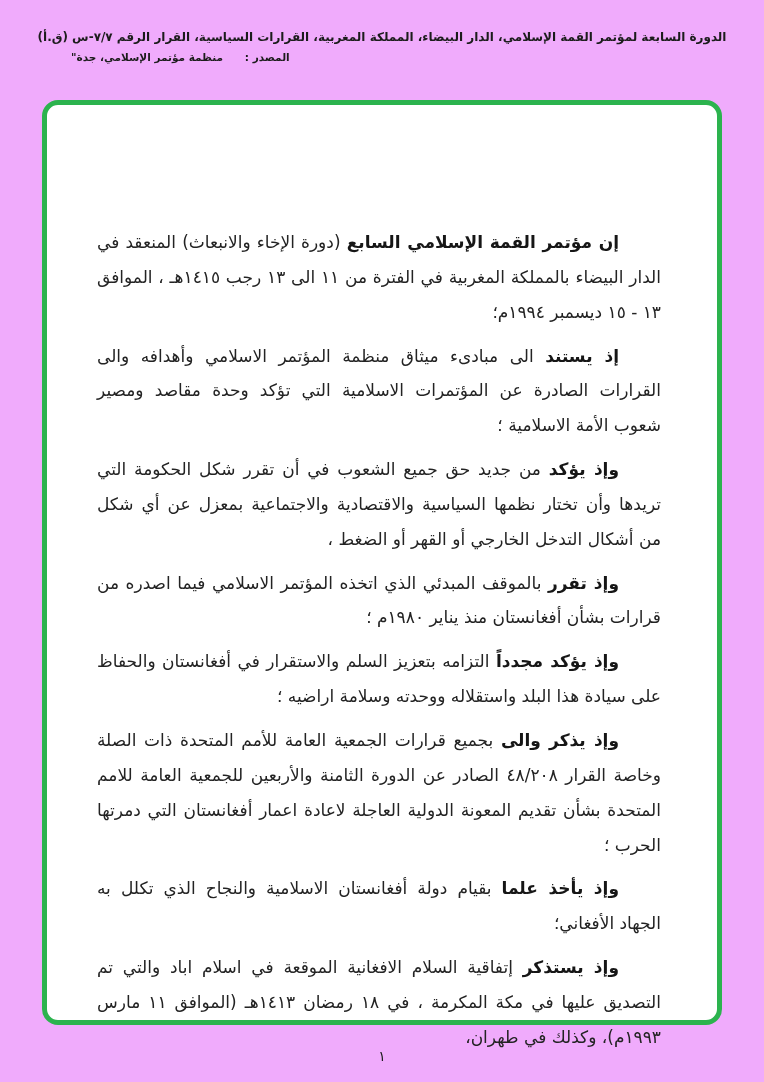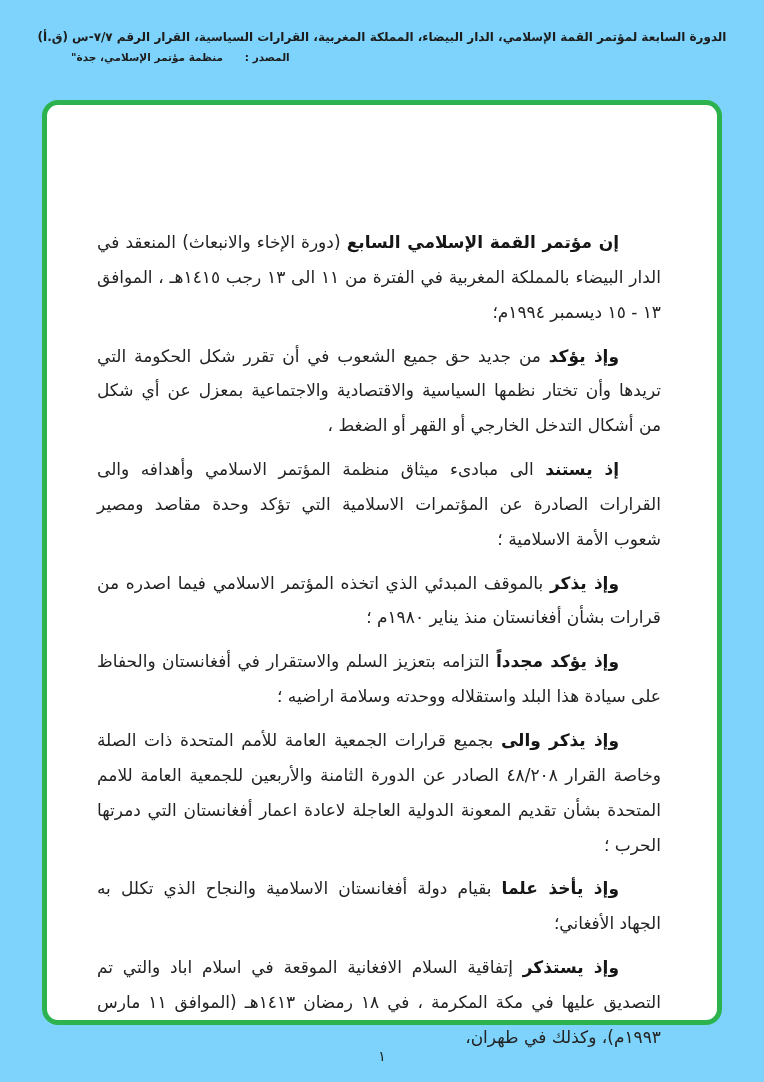--- a/index.html
+++ b/index.html
@@ -4,21 +4,21 @@
 <style>
   html, body {
     margin: 0;
     padding: 0;
     background: #ffffff;
   }
   .page {
     position: relative;
     width: 764px;
     height: 1082px;
-    background: #7dd3fc;
+    background: #f0abfc;
     font-family: "DejaVu Sans", "Liberation Sans", sans-serif;
     color: #1c1c1c;
     overflow: hidden;
   }
 
   
   .top-header {
     position: absolute;
     top: 30px;
     left: 0;
@@ -121,29 +121,29 @@
 
   <div class="scan-frame">
 
 
     <div class="doc-body">
       <p class="para">
         <strong>إن مؤتمر القمة الإسلامي السابع</strong>
         <span>(دورة الإخاء والانبعاث) المنعقد في الدار البيضاء بالمملكة المغربية في الفترة من ١١ الى ١٣ رجب ١٤١٥هـ ، الموافق ١٣ - ١٥ ديسمبر ١٩٩٤م؛</span>
       </p>
       <p class="para">
+        <strong>إذ يستند</strong>
+        <span>الى مبادىء ميثاق منظمة المؤتمر الاسلامي وأهدافه والى القرارات الصادرة عن المؤتمرات الاسلامية التي تؤكد وحدة مقاصد ومصير شعوب الأمة الاسلامية ؛</span>
+      </p>
+      <p class="para">
         <strong>وإذ يؤكد</strong>
         <span>من جديد حق جميع الشعوب في أن تقرر شكل الحكومة التي تريدها وأن تختار نظمها السياسية والاقتصادية والاجتماعية بمعزل عن أي شكل من أشكال التدخل الخارجي أو القهر أو الضغط ،</span>
       </p>
       <p class="para">
-        <strong>إذ يستند</strong>
-        <span>الى مبادىء ميثاق منظمة المؤتمر الاسلامي وأهدافه والى القرارات الصادرة عن المؤتمرات الاسلامية التي تؤكد وحدة مقاصد ومصير شعوب الأمة الاسلامية ؛</span>
-      </p>
-      <p class="para">
-        <strong>وإذ يذكر</strong>
+        <strong>وإذ تقرر</strong>
         <span>بالموقف المبدئي الذي اتخذه المؤتمر الاسلامي فيما اصدره من قرارات بشأن أفغانستان منذ يناير ١٩٨٠م ؛</span>
       </p>
       <p class="para">
         <strong>وإذ يؤكد مجدداً</strong>
         <span>التزامه بتعزيز السلم والاستقرار في أفغانستان والحفاظ على سيادة هذا البلد واستقلاله ووحدته وسلامة اراضيه ؛</span>
       </p>
       <p class="para">
         <strong>وإذ يذكر والى</strong>
         <span>بجميع قرارات الجمعية العامة للأمم المتحدة ذات الصلة وخاصة القرار ٤٨/٢٠٨ الصادر عن الدورة الثامنة والأربعين للجمعية العامة للامم المتحدة بشأن تقديم المعونة الدولية العاجلة لاعادة اعمار أفغانستان التي دمرتها الحرب ؛</span>
       </p>

